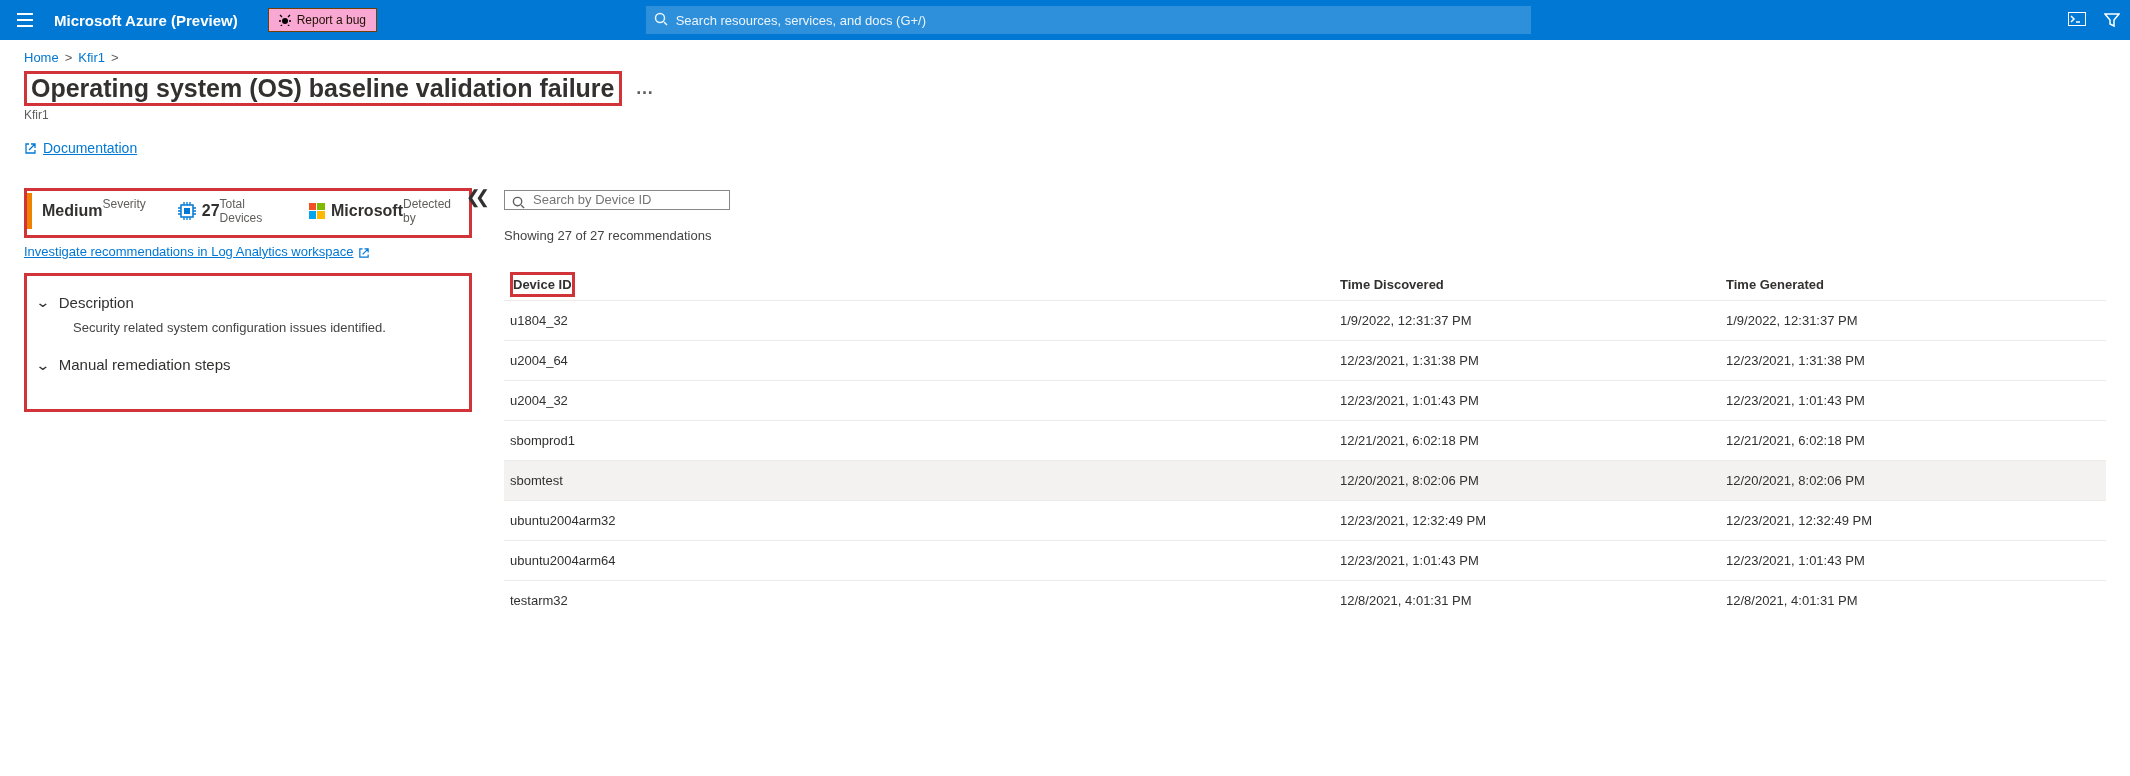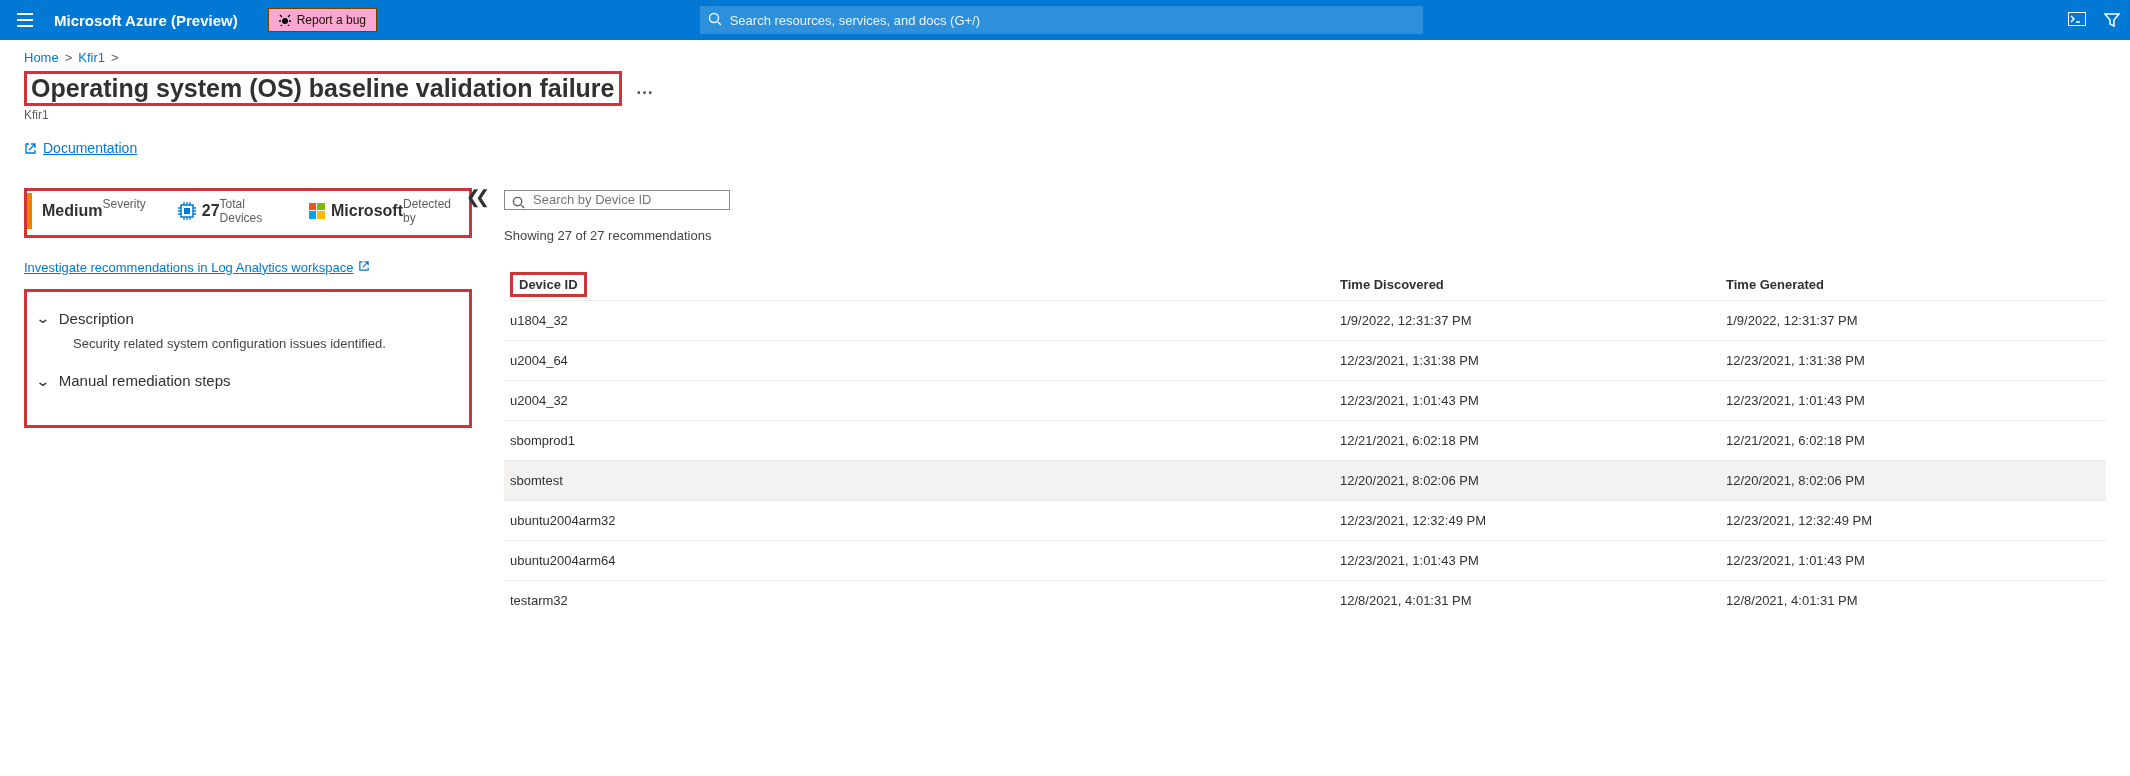--- a/index.html
+++ b/index.html
@@ -5,21 +5,21 @@
   * { box-sizing: border-box; margin: 0; padding: 0; font-family: "Segoe UI", Arial, sans-serif; }
   body { background: #ffffff; font-size: 13px; color: #323130; width: 2130px; }
 
   
   .topbar { background: #0078d4; height: 40px; display: flex; align-items: center; padding:0 10px; }
   .hamburger { width: 30px; height: 30px; display:flex; align-items:center; justify-content:center; cursor:pointer;}
   .hamburger svg { fill:#fff; }
   .brand { color:#fff; font-weight:600; margin-left:14px; font-size:15px; }
   .report-btn { margin-left: 30px; background:#f9a8d4; border:1px solid #704000; color:#201000; height:24px; padding:0 10px; display:flex; align-items:center; gap:6px; font-size:12px; cursor:pointer;}
   .search-wrap { flex:0 0 auto; margin-left:auto; margin-right:auto; position:relative; left:0; }
-  .searchbox-top { width: 723px; height:28px; background: rgba(255,255,255,0.18); border:none; color:#fff; padding:0 10px 0 30px; font-size:13px; }
+  .searchbox-top { width: 885px; height:28px; background: rgba(255,255,255,0.18); border:none; color:#fff; padding:0 10px 0 30px; font-size:13px; }
   .searchbox-top::placeholder { color:#fff; opacity:0.9; }
   .search-icon-top { position:absolute; left:8px; top:6px; fill:#fff; opacity:0.9; }
   .topright { margin-left:auto; display:flex; gap:18px; padding-right:0px; }
   .topright svg { fill:#fff; }
 
   
   .page { padding: 6px 24px; }
   .crumbs { font-size:13px; color:#0078d4; margin-top:4px; display:flex; align-items:center; gap:6px;}
   .crumbs a { color:#0078d4; text-decoration:none; }
   .crumb-sep { color:#605e5c; }
@@ -40,39 +40,39 @@
   .stats-box { border:3px solid #d13438; display:flex; padding:2px 0 6px 0; }
   .stat { padding: 4px 18px 4px 14px; display:flex; flex-direction:row; }
   .stat .val { font-weight:700; font-size:16px; display:flex; align-items:center; gap:6px;}
   .stat .lbl { font-size:12px; color:#605e5c; }
   .sev-bar { border-left:5px solid #f08000; padding-left:10px;}
   .ms-logo { width:16px; height:16px; display:inline-grid; grid-template-columns:1fr 1fr; grid-template-rows:1fr 1fr; gap:1px;}
   .ms-logo span:nth-child(1){background:#f25022;} .ms-logo span:nth-child(2){background:#7fba00;}
   .ms-logo span:nth-child(3){background:#00a4ef;} .ms-logo span:nth-child(4){background:#ffb900;}
   .chip-icon { width:18px; height:18px; }
 
-  .investigate { margin-top:22px; color:#0078d4; font-size:13px; display:inline-flex; align-items:flex-start; gap:4px;}
+  .investigate { margin-top:6px; color:#0078d4; font-size:13px; display:inline-flex; align-items:flex-end; gap:4px;}
   .investigate svg{ fill:#0078d4;}
 
   .info-box { border:3px solid #d13438; margin-top:14px; padding:12px 10px 30px 10px;}
   .sect-head { display:flex; align-items:center; gap:10px; cursor:pointer; padding:6px 0;}
   .sect-head .chev { font-size:14px; transform:scaleX(1.3); }
   .sect-head .ttl { font-size:15px; }
   .sect-body { font-size:13px; color:#444; padding:2px 0 14px 36px; line-height:1.35;}
 
   
   .filterbox { width:226px; height:20px; border:1px solid #8a8886; padding:0 8px 0 28px; font-size:13px;}
   .filterwrap{position:relative; display:inline-block;}
   .filterwrap .mag{position:absolute; left:8px; top:6px; fill:#605e5c;}
   .showing{ margin-top:18px; font-size:13px; color:#444; }
 
   table.devs { width:100%; border-collapse:collapse; margin-top:26px; table-layout:fixed;}
   table.devs th { text-align:left; font-weight:600; font-size:13px; padding:8px 6px;}
   table.devs th.first{ width:830px;}
-  table.devs th .hl-th{ border:3px solid #d13438; padding:2px 6px; font-weight:700;}
+  table.devs th .hl-th{ border:3px solid #d13438; padding:2px 0; font-weight:700;}
   table.devs td { padding:12px 6px; border-top:1px solid #edebe9; font-size:13px; color:#323130;}
   table.devs tr.row:nth-child(5) td{ background:#f3f2f1;}
 </style>
 </head>
 <body>
 
 <div class="topbar">
   <div class="hamburger">
     <svg width="16" height="14" viewBox="0 0 16 14">
         <rect width="16" height="2"></rect>

